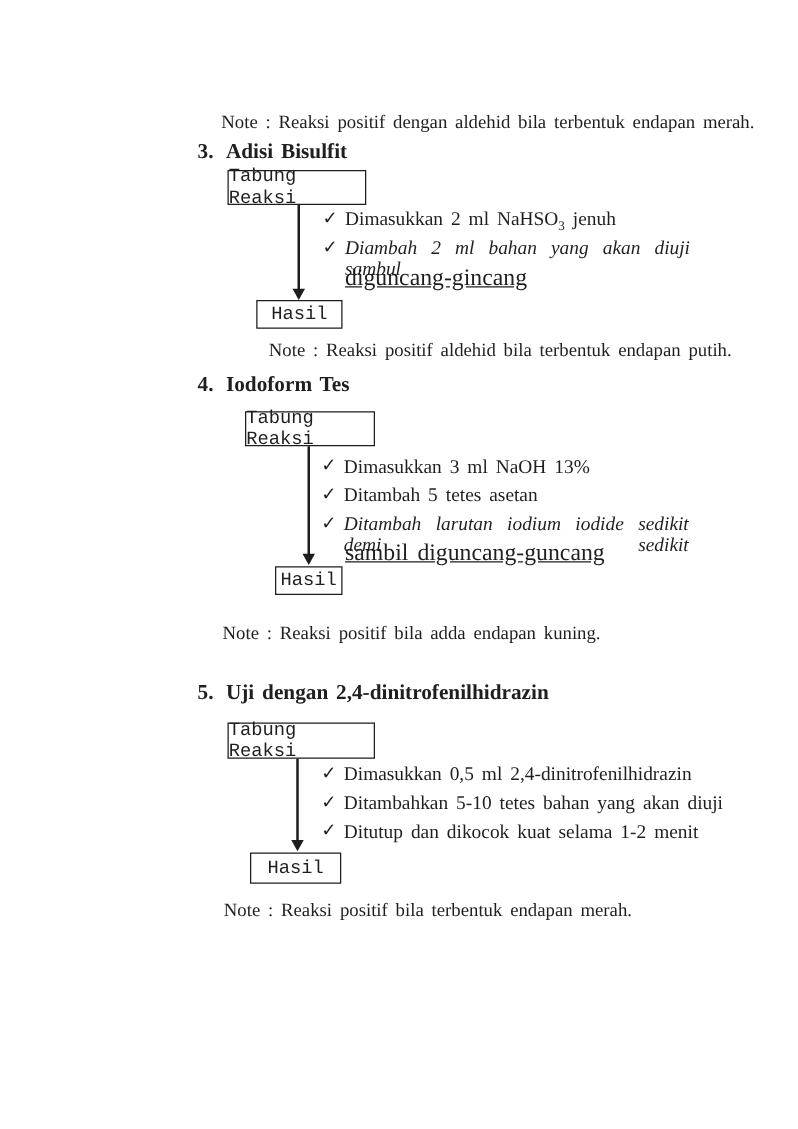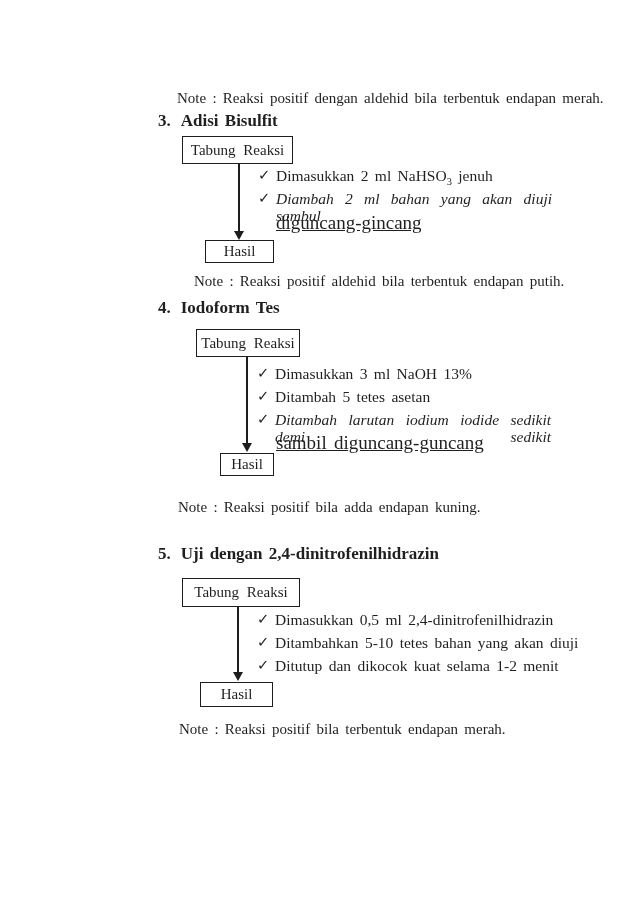--- a/index.html
+++ b/index.html
@@ -8,21 +8,21 @@
     font-family:"Liberation Serif","DejaVu Serif",serif; color:#1f1f1f;
     overflow:hidden;
   }
   .txt { position:absolute; font-size:15px; line-height:17px; white-space:nowrap; }
   .note { word-spacing:2.5px; }
   .heading { position:absolute; font-size:17px; font-weight:bold; white-space:nowrap; word-spacing:2px; }
   .hnum { display:inline-block; margin-right:10px; }
   .fbox {
     position:absolute; border:1.4px solid #1d1d1d; box-sizing:border-box;
     display:flex; align-items:center; justify-content:center;
-    font-size:15px; word-spacing:4px; background:#ffffff;
+    font-size:15px; word-spacing:4px; background:#ffffff;font-family:Liberation Mono, monospace;
   }
   .vline { position:absolute; width:1.5px; background:#1d1d1d; }
   .arrowhead {
     position:absolute; width:0; height:0;
     border-left:5px solid transparent; border-right:5px solid transparent;
     border-top:9px solid #1d1d1d;
   }
   .step { position:absolute; font-size:15.5px; line-height:17px; display:flex; align-items:flex-start; }
   .check { width:18px; flex:0 0 18px; font-size:14.5px; line-height:17px; }
   .stext { word-spacing:2.5px; white-space:nowrap;text-align:right; }
@@ -59,21 +59,21 @@
   <div class="step" style="left:258px; top:190px">
     <span class="check">✓</span>
     <span class="stext just" style="width:276px">Diambah 2 ml bahan yang akan diuji sambul</span>
   </div>
   <div class="cont" style="left:276px; top:214px">diguncang-gincang</div>
 
   <div class="fbox" style="left:205px; top:240px; width:69px; height:23px">
     <span>Hasil</span>
   </div>
 
-  <div class="txt note" style="left:194px; top:273px">Note : Reaksi positif aldehid bila terbentuk endapan putih.</div>
+  <div class="txt note" style="left:215px; top:273px">Note : Reaksi positif aldehid bila terbentuk endapan putih.</div>
 
   <div class="heading" style="left:158px; top:298px">
     <span class="hnum">4.</span><span>Iodoform Tes</span>
   </div>
 
   <div class="fbox" style="left:196px; top:329px; width:104px; height:28px">
     <span>Tabung Reaksi</span>
   </div>
 
   <div class="vline" style="left:246px; top:357px; height:87px"></div>

